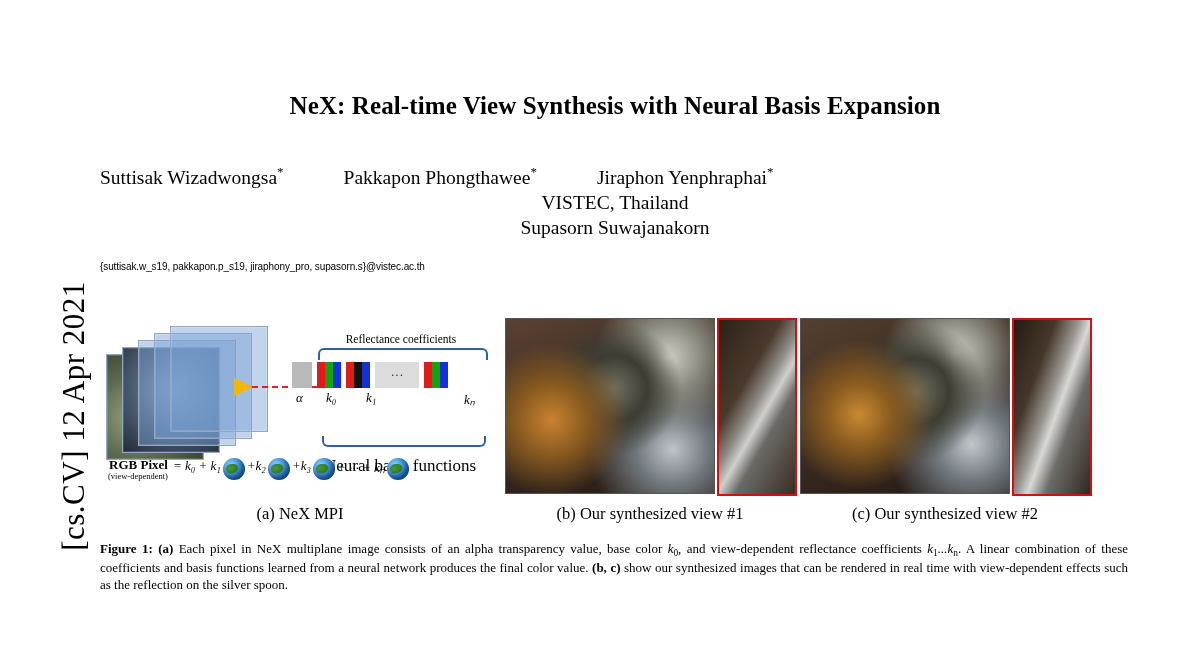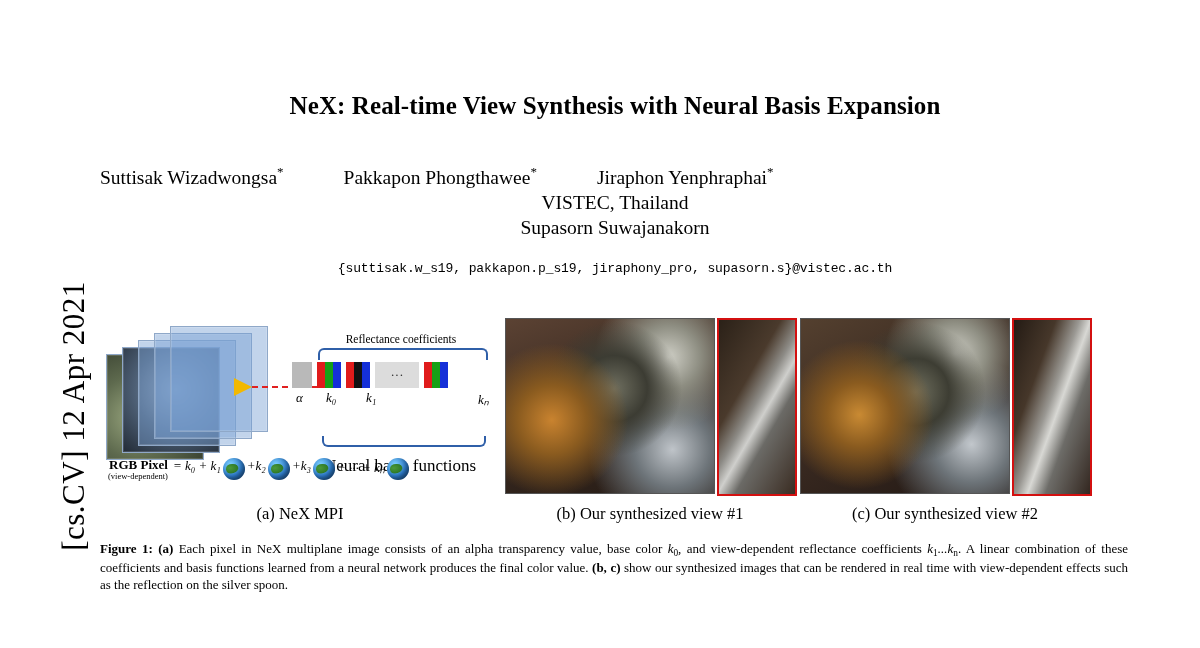--- a/index.html
+++ b/index.html
@@ -60,23 +60,22 @@
   .author sup { font-size: 13px; vertical-align: super; }
 
   .affil-line {
     text-align: center;
     font-size: 19.5px;
     margin-top: 3px;
   }
 
   .emails {
     margin-top: 22px;
-    text-align: center;
-    font-family: Liberation Mono, monospace;
-    font-size: 13px;
+    font-family: Liberation Sans, sans-serif;
+    font-size: 10px;
     letter-spacing: -0.1px;
   }
 
   
   .figure {
     position: absolute;
     left: 0;
     top: 318px;
     width: 1030px;
     height: 200px;
@@ -351,21 +350,21 @@
         <div class="cb gap"></div>
         <div class="cb r"></div>
         <div class="cb g"></div>
         <div class="cb b"></div>
       </div>
 
       <div class="coef-ticks">
         <span style="left:4px;">α</span>
         <span style="left:34px;">k₀</span>
         <span style="left:74px;">k₁</span>
-        <span style="left:186px;">kₙ</span>
+        <span style="left:172px;">kₙ</span>
       </div>
 
       <div class="basis-label">Neural basis functions</div>
       <div class="brace-bot"></div>
 
       <div class="pixel-eq">
         <div class="lead">
           <b>RGB Pixel</b>
           <small>(view-dependent)</small>
         </div>

